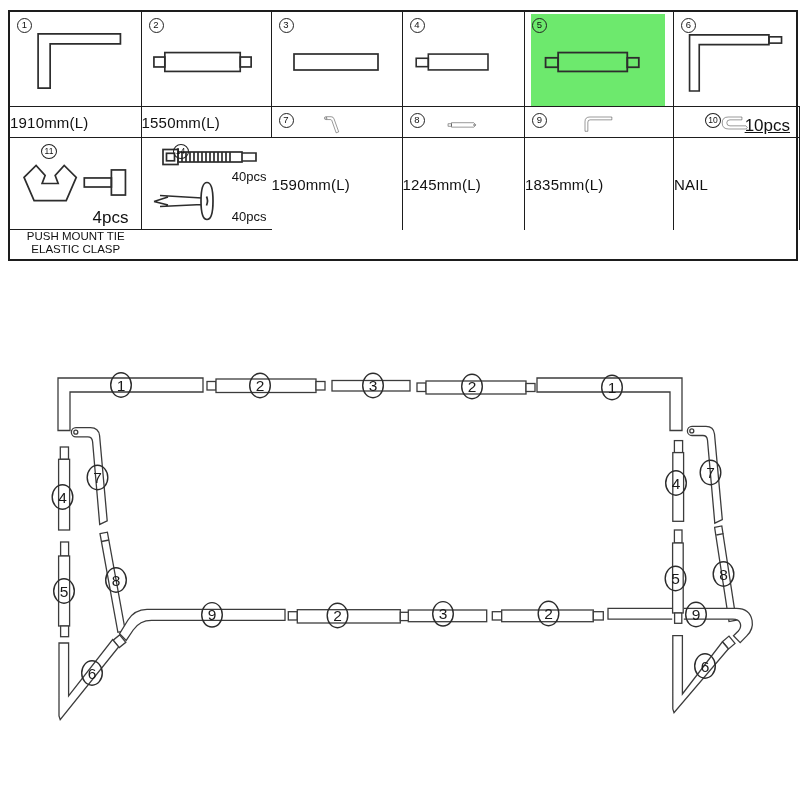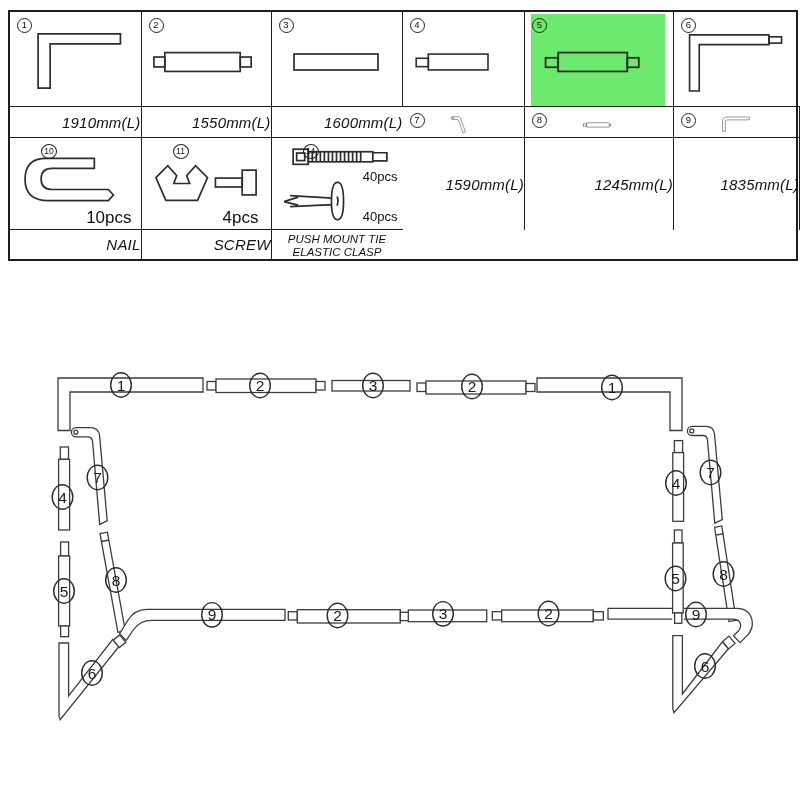--- a/index.html
+++ b/index.html
@@ -11,32 +11,32 @@
   .parts-table{position:absolute;left:8px;top:10px;width:790px;
     display:grid;
     grid-template-columns:131.5px 130px 131px 122.5px 149px 126px;
     grid-template-rows:95px 31px 92px 29px;
     border:2px solid #1d1d1d;background:#fff;}
   .cell{border-right:1.5px solid #1d1d1d;border-bottom:1.5px solid #1d1d1d;
         position:relative;overflow:hidden;}
   .cell.last-col{border-right:none;}
   .cell.last-row{border-bottom:none;}
   .part-cell{padding:0;}
-  .label-cell{display:flex;align-items:center;justify-content:flex-end;
-      font-size:15px;letter-spacing:.2px;white-space:nowrap;font-style:italic;}
+  .label-cell{display:flex;align-items:center;justify-content:flex-start;
+      font-size:15px;letter-spacing:.2px;white-space:nowrap;}
   .label-cell.small{flex-direction:column;font-size:11.5px;line-height:13px;letter-spacing:0;}
   .hl{position:absolute;left:6px;right:8px;top:2px;bottom:0;z-index:0;}
   .badge{position:absolute;left:7px;top:6px;z-index:3;
      width:15px;height:15px;border:1.3px solid #222;border-radius:50%;
      font-size:9.5px;line-height:12.5px;text-align:center;background:transparent;}
   .badge.wide{width:16px;font-size:8.5px;margin-left:24px;}
   .part-icon{position:absolute;left:2px;right:2px;top:6px;bottom:0;z-index:1;}
   .part-icon svg{width:100%;height:100%;}
   .qty{position:absolute;z-index:2;font-size:17px;}
-  .qty.q10{right:9px;bottom:1px;}
+  .qty.q10{right:9px;bottom:1px;text-decoration:underline;}
   .qty.q11{right:12px;bottom:1px;}
   .qty.small{font-size:13px;text-align:center;}
   .qty.q12a{right:5px;top:31px;}
   .qty.q12b{right:5px;bottom:5px;}
 
   
   .diagram{position:absolute;left:0;top:0;width:807px;height:807px;z-index:0;}
   .tube{fill:#fff;stroke:#3c3c3c;stroke-width:1.3px;}
   .tick{fill:none;stroke:#3c3c3c;stroke-width:1.3px;}
   .lbl-ellipse{fill:none;stroke:#2b2b2b;stroke-width:1.4px;}
@@ -105,23 +105,20 @@
         </svg>
     </span>
   </div>
 
   <div class="cell label-cell">
       <span>1910mm(L)</span>
     </div>
   <div class="cell label-cell">
       <span>1550mm(L)</span>
     </div>
-  <div class="cell label-cell last-col">
-      <span>1600mm(L)</span>
-    </div>
 
   <div class="cell part-cell">
     <span class="badge">7</span>
     <span class="part-icon">
       <svg viewBox="0 0 126 84">
           <path class="icon-line" d="M24,13 H42 Q51,13 52.8,21 L69,66 L60,69.5 L45,26.5 Q43.6,23 39.6,23 H24 A5,5 0 0 1 24,13 Z"></path>
           <circle class="icon-line" cx="26" cy="18" r="2.3"></circle>
         </svg>
     </span>
   </div>
@@ -185,23 +182,20 @@
       <span>1590mm(L)</span>
     </div>
   <div class="cell label-cell last-row">
       <span>1245mm(L)</span>
     </div>
   <div class="cell label-cell last-row">
       <span>1835mm(L)</span>
     </div>
   <div class="cell label-cell last-row">
       <span>NAIL</span>
-    </div>
-  <div class="cell label-cell last-row">
-      <span>SCREW</span>
     </div>
   <div class="cell label-cell last-row last-col small">
     <span>PUSH MOUNT TIE</span>
     <span>ELASTIC CLASP</span>
   </div>
 </div>
 
 <svg class="diagram" viewBox="0 0 807 807">
 
   <g>

